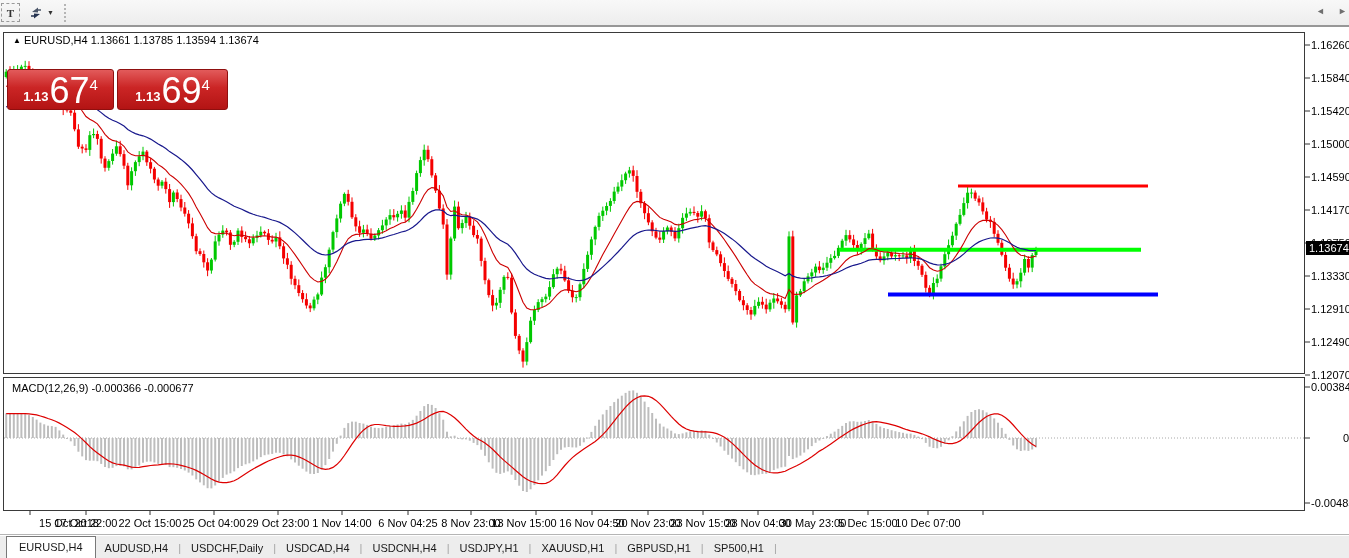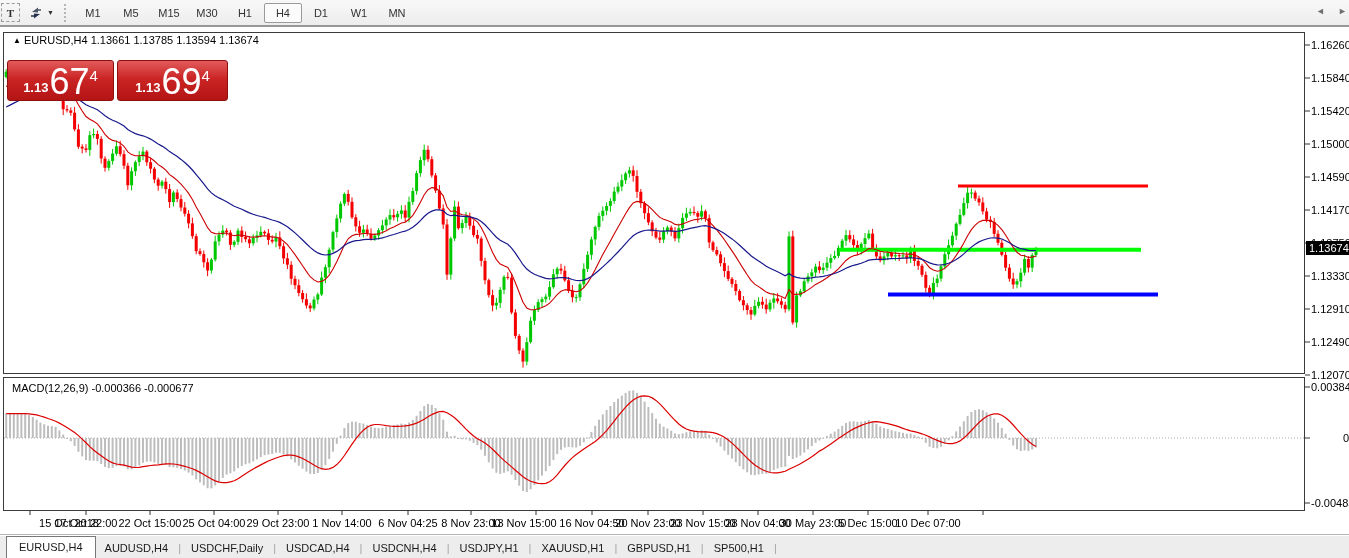--- a/index.html
+++ b/index.html
@@ -36,21 +36,21 @@
   .sell-btn{width:48px;height:19px;}
   .buy-btn{width:51px;height:19px;margin-left:3px;}
   .stepper{width:115px;height:19px;margin-left:4px;background:#fff;border:1px solid #9aa0a6;
            box-sizing:border-box;display:flex;}
   .step-btn{width:23px;height:100%;background:linear-gradient(#fcfcfc,#dfdfdf);
             border-right:1px solid #c3c3c3;display:flex;align-items:center;justify-content:center;
             font-size:7px;cursor:pointer;}
   .step-btn.up{border-right:none;border-left:1px solid #c3c3c3;}
   .step-down-glyph{color:#5a6b8c;} .step-up-glyph{color:#3a57c4;}
   .vol{flex:1;display:flex;align-items:center;justify-content:flex-end;padding-right:5px;font-size:12px;}
-  .p-row2{position:absolute;left:0;top:8px;width:221px;height:41px;display:flex;}
+  .p-row2{position:absolute;left:0;top:17px;width:221px;height:41px;display:flex;}
   .big-box{height:41px;background:linear-gradient(to bottom,#e25b5b 0%,#cb2525 45%,#b31414 100%);
            border:1px solid #8f0f0f;border-radius:3px;color:#fff;box-sizing:border-box;
            display:flex;align-items:flex-end;justify-content:center;padding-bottom:3px;cursor:pointer;}
   .big-box.sell{width:107px;} .big-box.buy{width:111px;margin-left:3px;}
   .bp-prefix{font-size:13px;font-weight:bold;margin:0 1px 2px 0;}
   .bp-big{font-size:36px;line-height:30px;}
   .bp-sup{font-size:15px;align-self:flex-start;margin-top:6px;}
   
   .tabbar{position:absolute;left:0;top:535px;width:1349px;height:23px;background:#ededed;
           border-top:1px solid #fff;box-shadow:0 -1px 0 #b5b5b5;display:flex;align-items:center;}
@@ -69,31 +69,20 @@
   <div class="toolbar">
     <div class="tool-t">T</div>
     <div class="tool-arrows">
       <svg width="16" height="16" viewBox="0 0 16 16">
         <path d="M4 7 L10 2.5 L10 4.2 L13 4.2 L13 5.8 L10 5.8 L10 7.5 Z" fill="#4a5568"></path>
         <path d="M12 9 L6 13.5 L6 11.8 L3 11.8 L3 10.2 L6 10.2 L6 8.5 Z" fill="#24324f"></path>
       </svg>
       <span class="caret">▼</span>
     </div>
     <div class="tb-sep"></div>
-    <div id="tfButtons" style="display:flex;">
-        <div class="tf-btn">M1</div>
-        <div class="tf-btn">M5</div>
-        <div class="tf-btn">M15</div>
-        <div class="tf-btn">M30</div>
-        <div class="tf-btn">H1</div>
-        <div class="tf-btn active">H4</div>
-        <div class="tf-btn">D1</div>
-        <div class="tf-btn">W1</div>
-        <div class="tf-btn">MN</div>
-      </div>
   </div>
 
   <svg id="chartSvg" class="chart-svg" width="1349" height="558">
       <defs>
         <clipPath id="cpPrice">
           <rect x="4" y="33" width="1300" height="340"></rect>
         </clipPath>
         <clipPath id="cpMacd">
           <rect x="4" y="378" width="1300" height="132"></rect>
         </clipPath>

